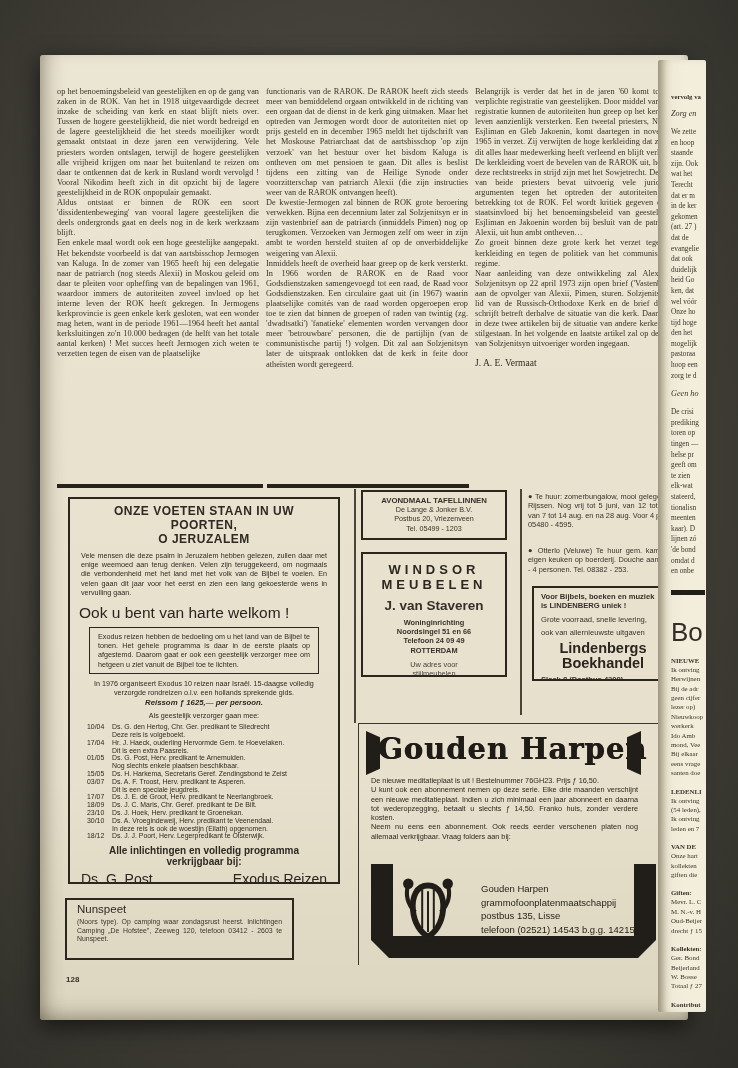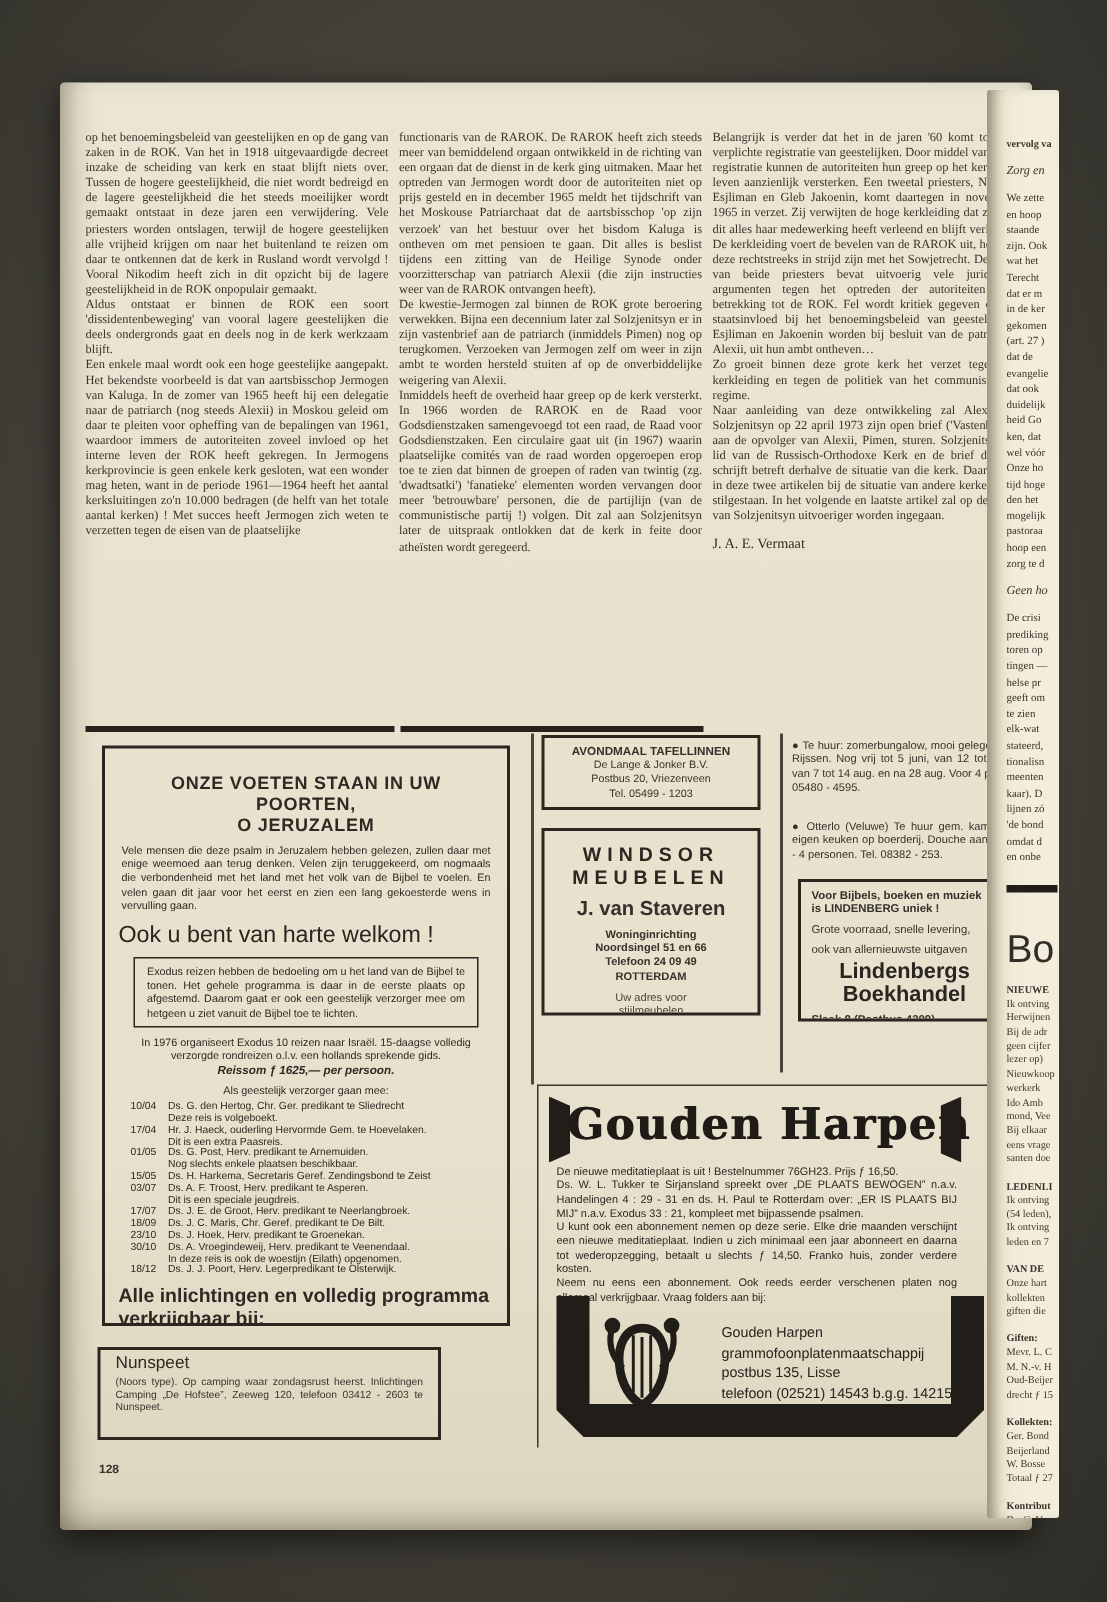--- a/index.html
+++ b/index.html
@@ -19,32 +19,32 @@
   .col p{margin:0;}
   .signature{margin-top:9px;font-size:9.5px;color:#322c25;}
   .rule{position:absolute;height:3.5px;background:#27221c;top:429px;}
   .rule1{left:17px;width:206px;} .rule2{left:227px;width:202px;}
   .vrule{position:absolute;width:1.5px;background:#4a443b;}
   .vrule-a{left:314px;top:434px;height:234px;} .vrule-b{left:480px;top:434px;height:226px;}
   
   .sans{font-family:"Liberation Sans","DejaVu Sans",sans-serif;}
   
   .exodus{position:absolute;left:28px;top:442px;width:272px;height:387px;border:2px solid #2b2620;
-          overflow:hidden;color:#2e2923;padding:16px 9px;box-sizing:border-box;}
+          overflow:hidden;color:#2e2923;padding:5px 9px;box-sizing:border-box;}
   .ex-title{font-size:12px;font-weight:bold;line-height:14px;letter-spacing:.5px;text-align:center;}
   .ex-intro{font-size:7.2px;line-height:9.2px;text-align:justify;margin:5px 2px 0;}
   .ex-welcome{font-size:15.5px;line-height:18px;margin:7px 0 5px;color:#2a2520;}
   .ex-box{border:1.5px solid #2b2620;margin:2px 10px;padding:4px 8px;font-size:7.2px;line-height:9.2px;text-align:justify;}
   .ex-info{font-size:7.2px;line-height:9.2px;text-align:center;margin-top:5px;}
   .ex-price{font-size:7.8px;font-weight:bold;text-align:center;margin-top:1px;font-style:italic;}
   .ex-lead{font-size:7.2px;text-align:center;margin-top:4px;}
   .schedule{margin:3px 2px 0 8px;font-size:6.9px;line-height:7.8px;}
   .srow{display:grid;grid-template-columns:25px 1fr;}
   .snote{grid-column:2;}
-  .ex-foot{font-size:13px;text-align:left;margin-top:5px;font-weight:bold;}
+  .ex-foot{font-size:10px;text-align:center;margin-top:5px;font-weight:bold;}
   .ex-contacts{display:flex;justify-content:space-between;margin-top:4px;padding:0 2px;}
   .ex-cname{font-size:14px;line-height:16px;color:#2a2520;}
   .ex-cline{font-size:7.4px;line-height:9.4px;}
   
   .avondmaal{position:absolute;left:321px;top:435px;width:146px;height:50px;border:2px solid #2b2620;
              box-sizing:border-box;padding-top:4px;overflow:hidden;}
   .av-title{font-size:7.8px;font-weight:bold;text-align:center;}
   .av-line{font-size:7.2px;line-height:9.4px;text-align:center;color:#37322b;}
   .windsor{position:absolute;left:321px;top:497px;width:146px;height:125px;border:2px solid #2b2620;
            box-sizing:border-box;padding-top:9px;overflow:hidden;}
@@ -255,21 +255,20 @@
       <div class="li-addr">Slaak 8 (Postbus 4209)</div>
 
     </div>
 
     <div class="gharpen">
       <div class="gh-bracket left"></div>
       <div class="gh-bracket right"></div>
       <div class="gh-title">Gouden Harpen</div>
       <div class="gh-body sans">
         <p>De nieuwe meditatieplaat is uit ! Bestelnummer 76GH23. Prijs ƒ 16,50.</p>
-        <p>Ds. W. L. Tukker te Sirjansland spreekt over „DE PLAATS BEWOGEN” n.a.v. Handelingen 4 : 29 - 31 en ds. H. Paul te Rotterdam over: „ER IS PLAATS BIJ MIJ” n.a.v. Exodus 33 : 21, kompleet met bijpassende psalmen.</p>
         <p>U kunt ook een abonnement nemen op deze serie. Elke drie maanden verschijnt een nieuwe meditatieplaat. Indien u zich minimaal een jaar abonneert en daarna tot wederopzegging, betaalt u slechts ƒ 14,50. Franko huis, zonder verdere kosten.</p>
         <p>Neem nu eens een abonnement. Ook reeds eerder verschenen platen nog allemaal verkrijgbaar. Vraag folders aan bij:</p>
       </div>
       <svg class="gh-frame" viewBox="0 0 293 98" preserveAspectRatio="none">
         <path d="M4,0 H26 V72 H267 V0 H289 V76 L271,94 H22 L4,76 Z" fill="#211d18"></path>
       </svg>
       <div class="gh-logo-row">
         <svg class="gh-harp" viewBox="0 0 100 120">
           <circle cx="16" cy="13" r="9" fill="#211d18"></circle>
           <circle cx="84" cy="13" r="9" fill="#211d18"></circle>

